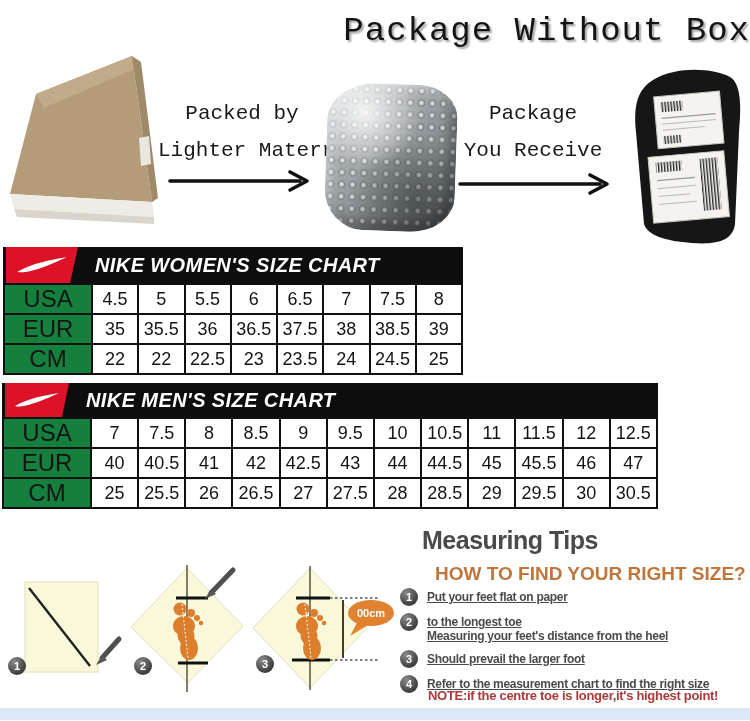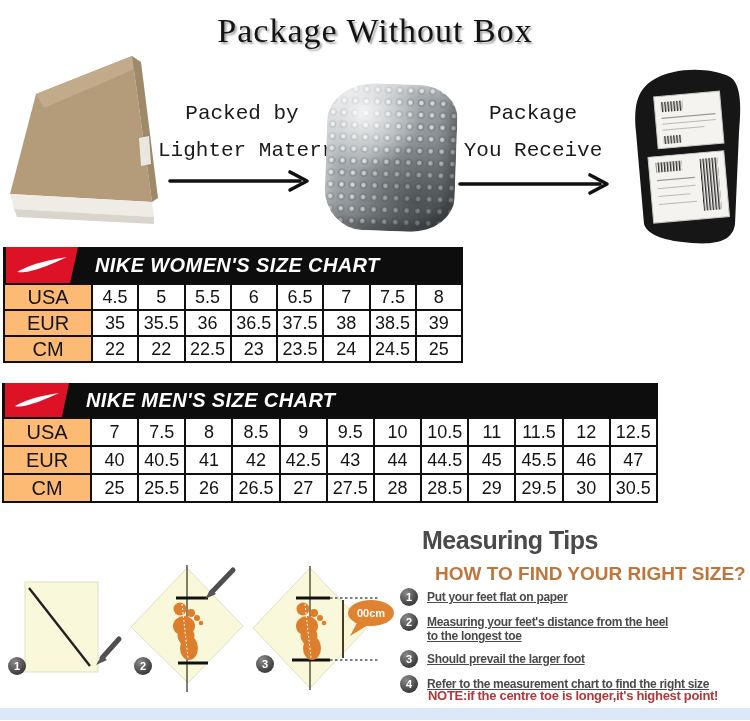--- a/index.html
+++ b/index.html
@@ -1,21 +1,21 @@
 <!DOCTYPE html>
 <html><head>
 <meta charset="utf-8">
 <style>
   html,body{margin:0;padding:0;background:#fff;}
   .page{position:relative;width:750px;height:721px;background:#ffffff;overflow:hidden;
         font-family:"Liberation Sans",sans-serif;}
 
   
-  .page-title{position:absolute;left:0;top:12px;width:750px;text-align:center;
-    font-family:Liberation Serif, serif;
+  .page-title{position:absolute;left:0;top:12px;width:750px;text-align:right;
+    font-family:Liberation Mono, monospace;
     font-size:34px;font-weight:400;color:#141414;letter-spacing:1px;
     text-shadow:2px 2px 2px rgba(90,90,90,.55);white-space:nowrap;}
 
   
   .pack-photo{position:absolute;}
   .pack-text{position:absolute;text-align:center;
     font-family:"Liberation Mono","DejaVu Sans Mono",monospace;
     font-size:21px;color:#1a1a1a;line-height:37px;white-space:nowrap;}
   .arrow-svg{position:absolute;}
 
@@ -34,21 +34,21 @@
   .size-chart{position:absolute;}
   .chart-header{position:relative;background:#0d0d0d;display:flex;align-items:center;}
   .nike-logo{position:absolute;left:3px;top:0;height:100%;background:#dd1226;
     clip-path:polygon(0 0,100% 0,89% 100%,0 100%);
     display:flex;align-items:center;justify-content:center;}
   .chart-title{color:#ffffff;font-style:italic;font-weight:700;font-size:20px;
     letter-spacing:.4px;white-space:nowrap;}
   table.size-grid{border-collapse:collapse;table-layout:fixed;width:100%;}
   table.size-grid td{border:2px solid #101010;text-align:center;vertical-align:middle;
     font-size:18px;color:#141414;background:#fff;padding:0;}
-  table.size-grid td.row-label{background:#fdba74;font-size:20px;}
+  table.size-grid td.row-label{background:#15803d;font-size:24px;}
   .women-table td{height:24px;}
   .men-table td{height:26px;}
 
   
   .measure-title{position:absolute;left:403px;top:526px;font-size:25px;font-weight:700;
     color:#4a4a4a;letter-spacing:-0.5px;white-space:nowrap;margin-left:19px;}
   .measure-subtitle{position:absolute;left:403px;top:563px;font-size:19px;font-weight:700;
     color:#c0753a;letter-spacing:0;white-space:nowrap;margin-left:32px;}
   .steps{position:absolute;left:400px;top:588px;width:350px;}
   .step{display:flex;align-items:flex-start;margin-bottom:7px;}
@@ -319,22 +319,22 @@
   <div class="measure-subtitle">HOW TO FIND YOUR RIGHT SIZE?</div>
 
   <div class="steps">
     <div class="step">
       <div class="step-badge">1</div>
       <div class="step-text">Put your feet flat on paper</div>
     </div>
     <div class="step">
       <div class="step-badge">2</div>
       <div class="step-text">
+        <div>to the longest toe</div>
         <div>Measuring your feet's distance from the heel</div>
-        <div>to the longest toe</div>
       </div>
     </div>
     <div class="step">
       <div class="step-badge">3</div>
       <div class="step-text">Should prevail the larger foot</div>
     </div>
     <div class="step">
       <div class="step-badge">4</div>
       <div class="step-text">Refer to the measurement chart to find the right size</div>
     </div>

